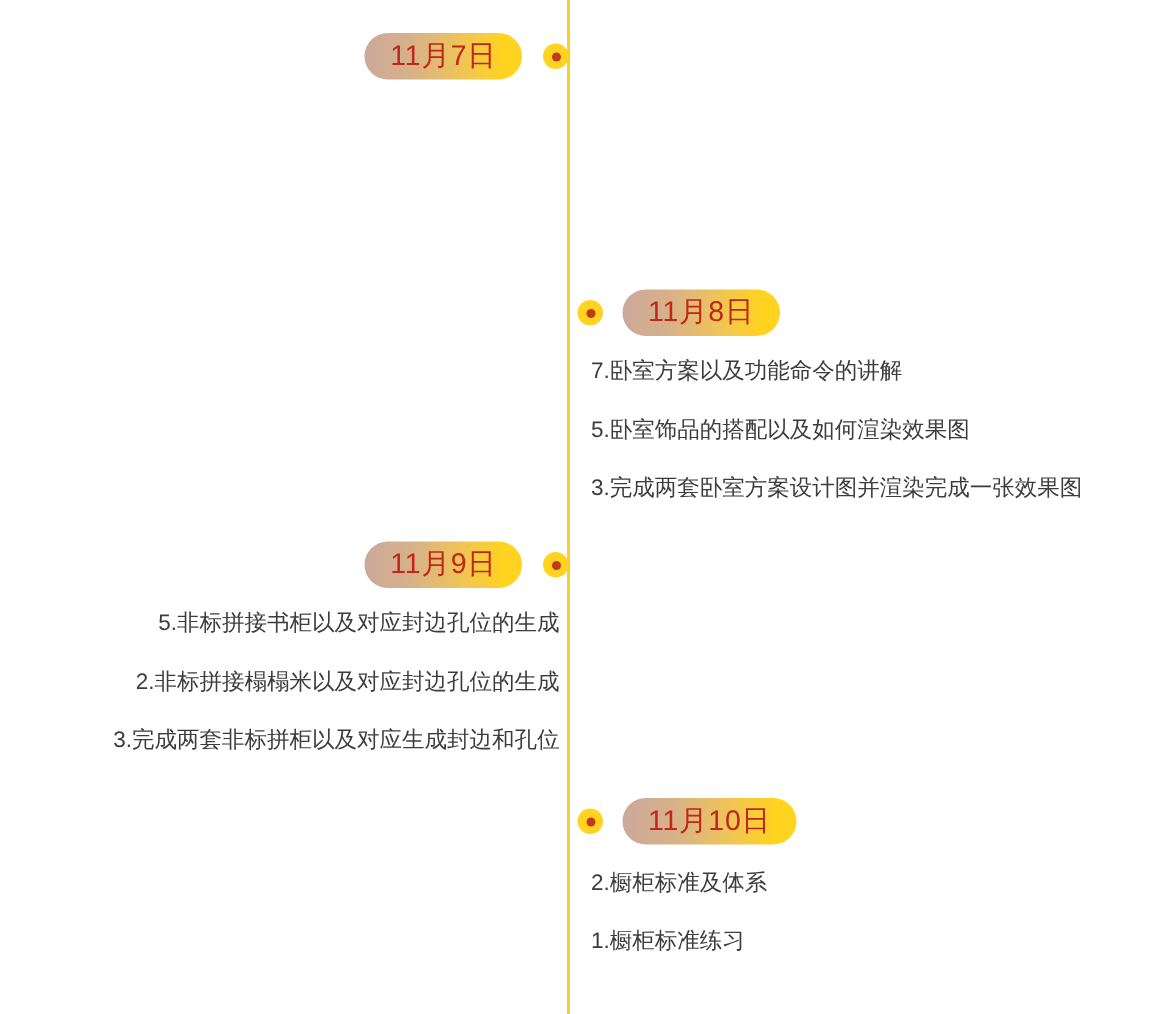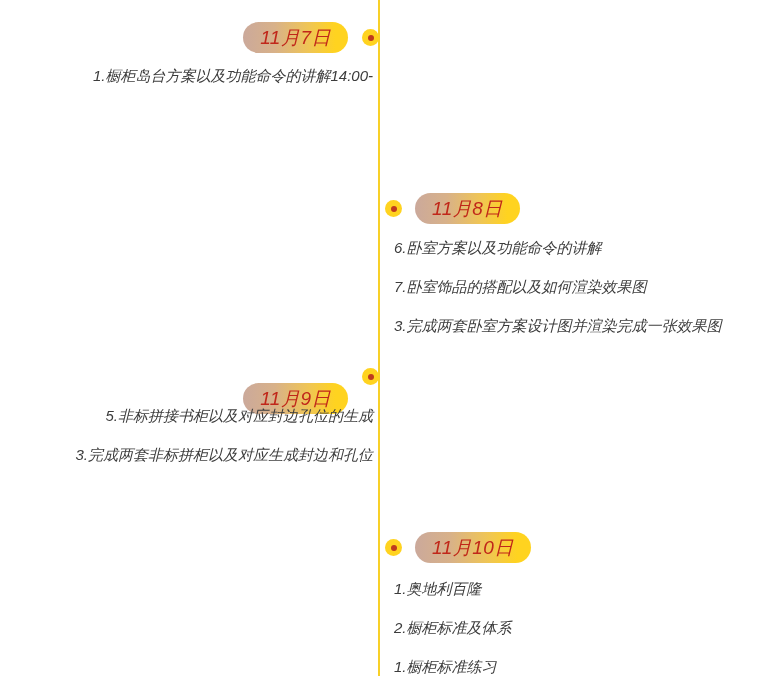--- a/index.html
+++ b/index.html
@@ -12,21 +12,20 @@
     height: 676px;
     position: relative;
     overflow: hidden;
     font-family: "Liberation Sans", "DejaVu Sans", sans-serif;
   }
 
   #timeline {
     position: relative;
     width: 777px;
     height: 496px;
-    font-style: italic;
   }
 
   
   .spine {
     position: absolute;
     left: 378px;
     top: 0;
     width: 2px;
     height: 676px;
     background: #F8D028;
@@ -98,46 +97,45 @@
 <body>
 
 <div id="timeline">
 
   <div class="spine"></div>
 
   <div class="tl-item side-left" style="top:0;">
     <div class="badge" style="top:22px;">11月7日</div>
     <div class="dot" style="top:29px;"></div>
     <div class="lines" style="top:65px;">
-      <div class="line">1.橱柜岛台方案以及功能命令的讲解14:00-</div>
     </div>
   </div>
 
   <div class="tl-item side-right" style="top:0;">
     <div class="badge" style="top:193px;">11月8日</div>
     <div class="dot" style="top:200px;"></div>
     <div class="lines" style="top:237px;">
-      <div class="line">6.卧室方案以及功能命令的讲解</div>
-      <div class="line">7.卧室饰品的搭配以及如何渲染效果图</div>
+      <div class="line">7.卧室方案以及功能命令的讲解</div>
+      <div class="line">5.卧室饰品的搭配以及如何渲染效果图</div>
       <div class="line">3.完成两套卧室方案设计图并渲染完成一张效果图</div>
     </div>
   </div>
 
   <div class="tl-item side-left" style="top:0;">
-    <div class="badge" style="top:361px;margin-top:22px;">11月9日</div>
+    <div class="badge" style="top:361px;">11月9日</div>
     <div class="dot" style="top:368px;"></div>
     <div class="lines" style="top:405px;">
       <div class="line">5.非标拼接书柜以及对应封边孔位的生成</div>
+      <div class="line">2.非标拼接榻榻米以及对应封边孔位的生成</div>
       <div class="line">3.完成两套非标拼柜以及对应生成封边和孔位</div>
     </div>
   </div>
 
   <div class="tl-item side-right" style="top:0;">
     <div class="badge" style="top:532px;">11月10日</div>
     <div class="dot" style="top:539px;"></div>
     <div class="lines" style="top:578px;">
-      <div class="line">1.奥地利百隆</div>
       <div class="line">2.橱柜标准及体系</div>
       <div class="line">1.橱柜标准练习</div>
     </div>
   </div>
 
 </div>
 
 </body></html>

